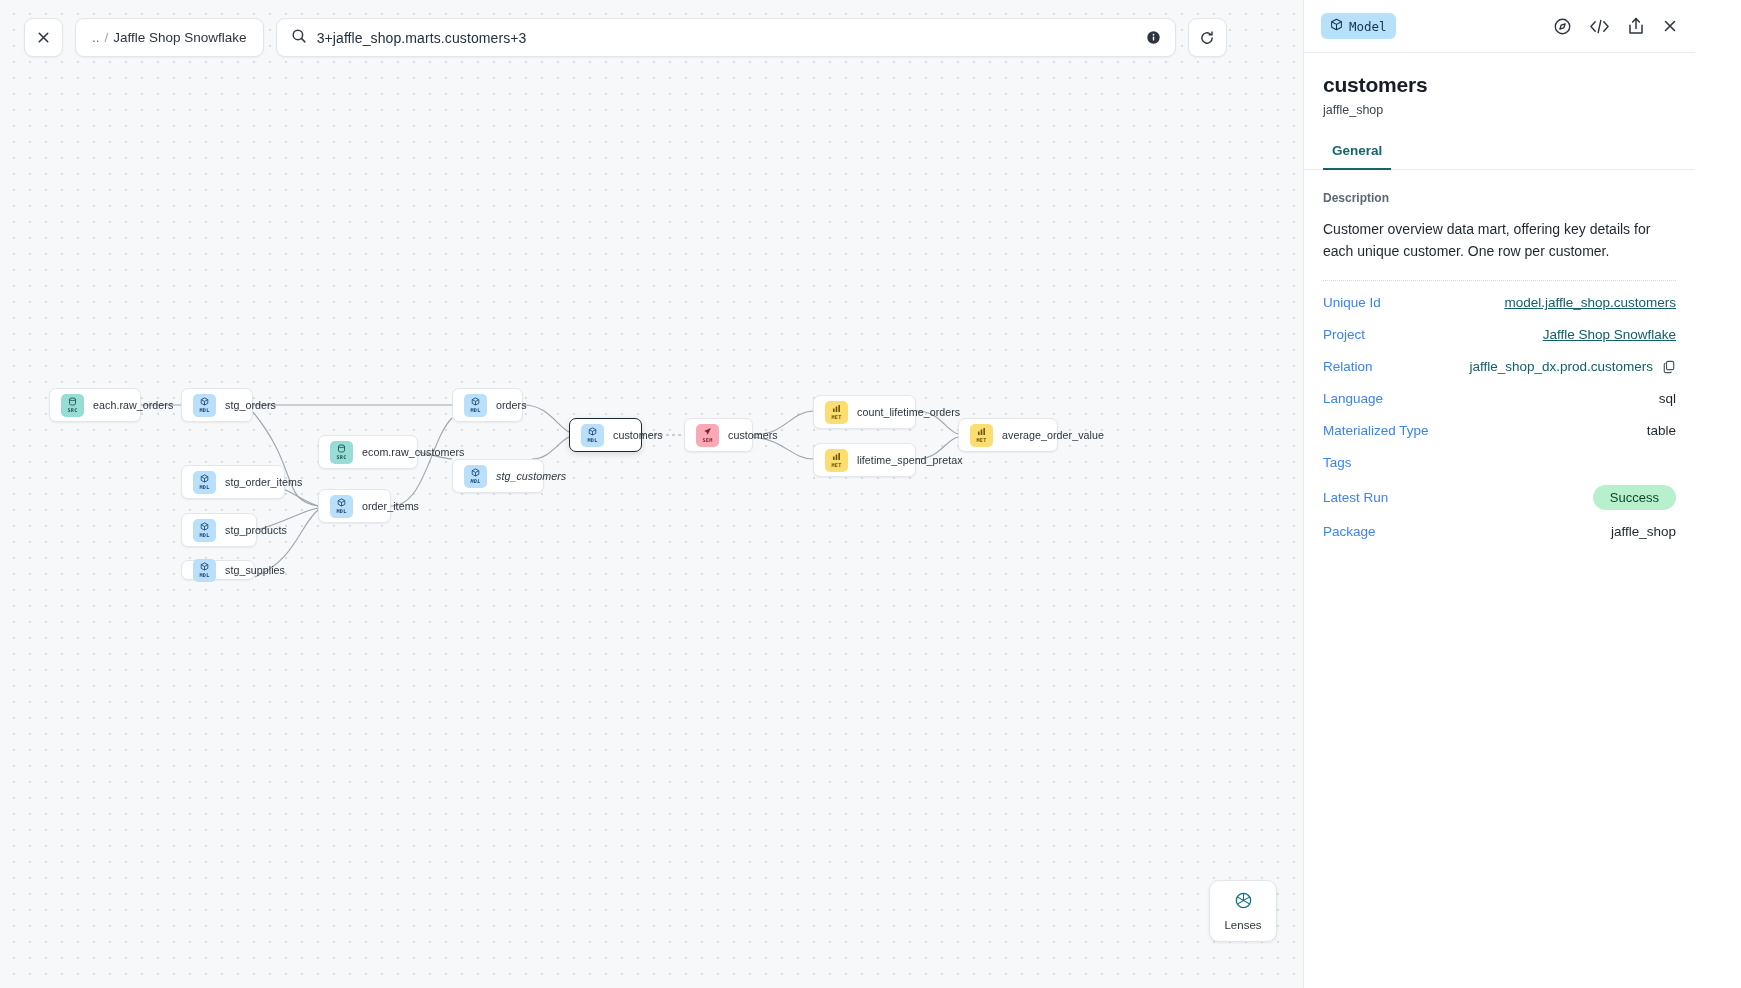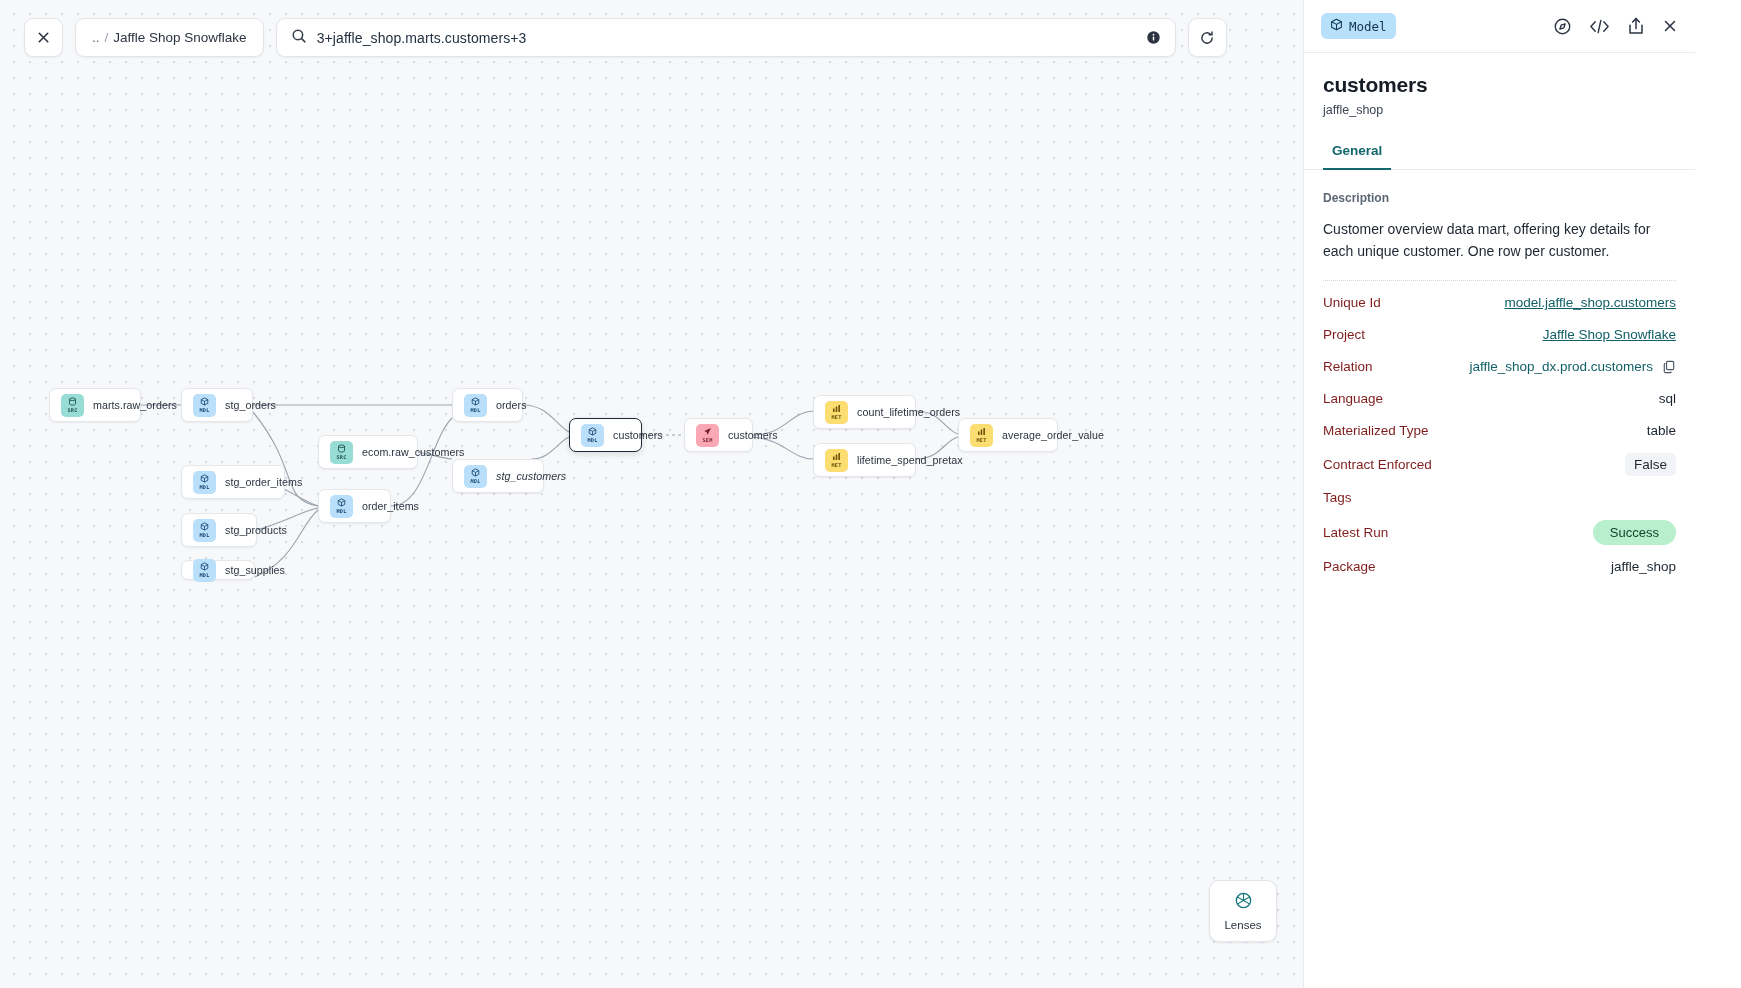--- a/index.html
+++ b/index.html
@@ -149,21 +149,21 @@
 
   .panel-body { padding: 21px 19px 0 19px; overflow-y: auto; flex: 1; }
   .sect-label { font-size: 12px; font-weight: 700; color: #5d6774; }
   .desc { font-size: 14px; line-height: 1.57; color: #1d2631; margin-top: 14px; }
   .divider { border-top: 1px dotted #cfd5dc; margin: 17px 0 6px 0; }
 
   .row {
     display: flex; align-items: center; justify-content: space-between;
     min-height: 32px; padding: 6px 0; gap: 12px;
   }
-  .row-k { font-size: 13.5px; color: #7f1d1d; white-space: nowrap; }
+  .row-k { font-size: 13.5px; color: #3b82f6; white-space: nowrap; }
   .row-v { font-size: 13.5px; color: #1d2631; text-align: right; }
   .row-v.link { color: #136068; text-decoration: underline; cursor: pointer; }
   .row-v.teal { color: #136068; }
   .chip-gray {
     background: #f1f3f6; color: #1d2631;
     padding: 4px 9px; border-radius: 5px; font-size: 13.5px;
   }
   .chip-green {
     background: #b8f0cd; color: #10452a;
     padding: 5px 17px; border-radius: 13px; font-size: 13px;
@@ -244,21 +244,21 @@
         <div class="node" style="left: 49px; top: 388px; width: 92px; height: 34px;">
           <span class="node-badge badge-src">
             <span class="bi">
               <svg width="9" height="9" viewBox="0 0 12 12" fill="none" stroke="currentColor" stroke-width="1.2">
                 <ellipse cx="6" cy="3" rx="4" ry="1.7"></ellipse>
                 <path d="M2 3 L2 9 C2 10 4 10.7 6 10.7 C8 10.7 10 10 10 9 L10 3"></path>
               </svg>
             </span>
             <span class="bt">SRC</span>
           </span>
-          <span class="node-label">marts.raw_orders</span>
+          <span class="node-label">each.raw_orders</span>
         </div>
         <div class="node" style="left: 181px; top: 388px; width: 72px; height: 34px;">
           <span class="node-badge badge-mdl">
             <span class="bi">
               <svg width="9" height="9" viewBox="0 0 12 12" fill="none" stroke="currentColor" stroke-width="1.1" stroke-linejoin="round">
                 <path d="M6 1.2 L10.4 3.5 L10.4 8.4 L6 10.7 L1.6 8.4 L1.6 3.5 Z"></path>
                 <path d="M1.6 3.5 L6 5.9 L10.4 3.5 M6 5.9 L6 10.7"></path>
               </svg>
             </span>
             <span class="bt">MDL</span>
@@ -502,24 +502,20 @@
           </div>
           <div class="row">
             <span class="row-k">Language</span>
             <span class="row-v">sql</span>
           </div>
           <div class="row">
             <span class="row-k">Materialized Type</span>
             <span class="row-v">table</span>
           </div>
           <div class="row">
-            <span class="row-k">Contract Enforced</span>
-            <span class="chip-gray">False</span>
-          </div>
-          <div class="row">
             <span class="row-k">Tags</span>
             <span class="row-v"></span>
           </div>
           <div class="row">
             <span class="row-k">Latest Run</span>
             <span class="chip-green">Success</span>
           </div>
           <div class="row">
             <span class="row-k">Package</span>
             <span class="row-v">jaffle_shop</span>

